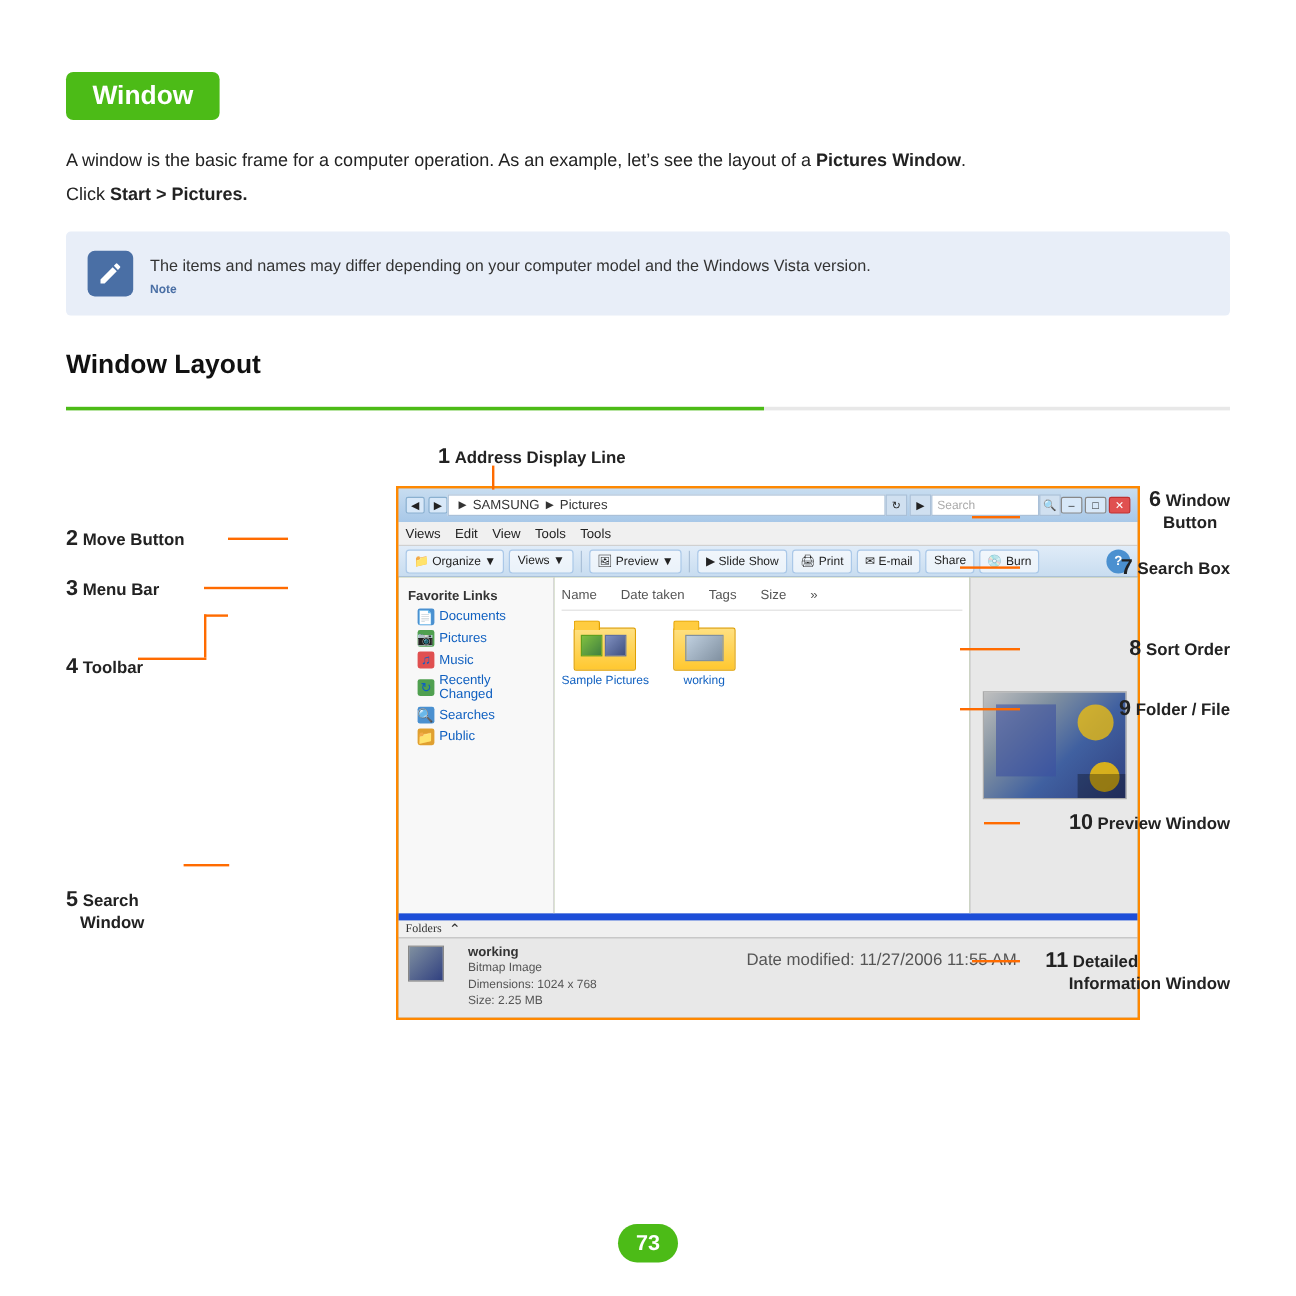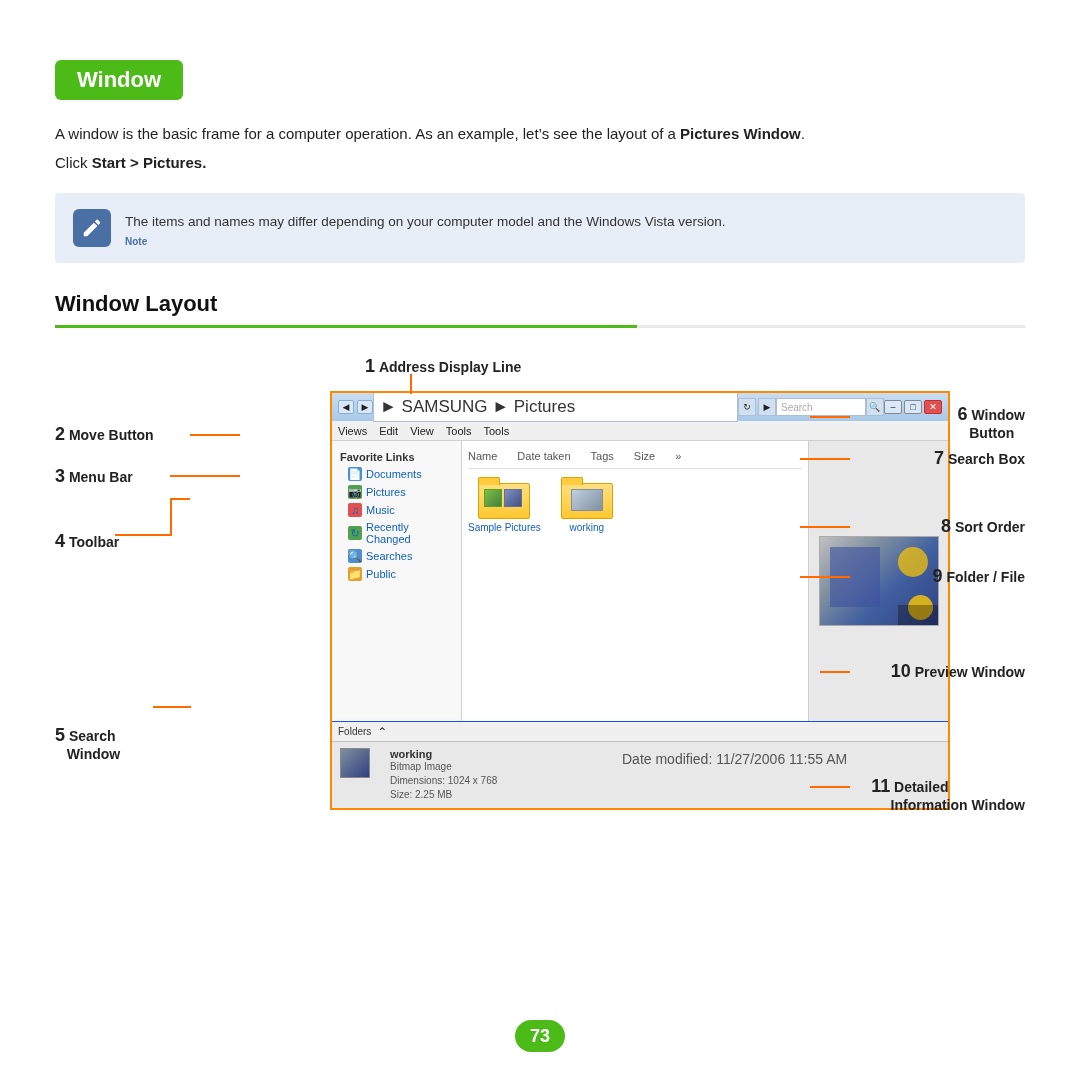--- a/index.html
+++ b/index.html
@@ -76,21 +76,21 @@
       font-weight: bold;
       font-size: 10px;
       margin-top: 4px;
     }
 
     
     .section-heading {
       font-size: 22px;
       font-weight: bold;
       color: #111;
-      margin-bottom: 8px;
+      margin-bottom: 22px;
     }
     .heading-divider {
       height: 3px;
       background: linear-gradient(to right, #4cbb17, #4cbb17 60%, #e8e8e8 60%);
       margin-bottom: 28px;
       border: none;
     }
 
     
     .explorer-wrapper {
@@ -138,25 +138,25 @@
       border: 1px solid #888;
       font-size: 9px;
       display: flex; align-items: center; justify-content: center;
       background: #d8e8f8;
     }
     .win-btn.close { background: #e05050; color: white; border-color: #c03030; }
     .addr-path {
       flex: 1;
       background: white;
       border: 1px solid #aac0d8;
-      height: 30px;
+      height: 18px;
       display: flex;
       align-items: center;
       padding: 0 6px;
-      font-size: 17px;
+      font-size: 11px;
       color: #333;
     }
     .addr-btns {
       display: flex; gap: 2px;
     }
     .addr-btn {
       width: 18px; height: 18px;
       background: #d0e0f0;
       border: 1px solid #aac0d8;
       display: flex; align-items: center; justify-content: center;
@@ -296,27 +296,28 @@
       top: 10px;
       width: 30px;
       height: 30px;
       background: rgba(255,200,0,0.7);
       border-radius: 50%;
     }
 
     
     .explorer-statusbar {
       background: #f0f0f0;
-      border-top: 1px solid #1d4ed8;
+      border-top: 6px solid #1d4ed8;
       height: 20px;
       display: flex;
       align-items: center;
       padding: 0 6px;
       font-size: 10px;
       color: #333;
+      font-family: Liberation Serif, serif;
     }
 
     
     .explorer-detailbar {
       background: #e8e8e8;
       border-top: 1px solid #c0c0c0;
       padding: 6px 8px;
       display: flex;
       gap: 20px;
       font-size: 10px;
@@ -422,20 +423,33 @@
         <div class="explorer-menubar">
           <span class="menu-item">Views</span>
           <span class="menu-item">Edit</span>
           <span class="menu-item">View</span>
           <span class="menu-item">Tools</span>
           <span class="menu-item">Tools</span>
 
           <div style="position:absolute; top:0; left:0; right:0; bottom:0; border:2px solid #ff8800; pointer-events:none; border-radius:0;"></div>
         </div>
 
+        <div class="explorer-toolbar">
+          <div class="toolbar-btn">📁 Organize ▼</div>
+          <div class="toolbar-btn">Views ▼</div>
+          <div class="toolbar-sep"></div>
+          <div class="toolbar-btn">🖼 Preview ▼</div>
+          <div class="toolbar-sep"></div>
+          <div class="toolbar-btn">▶ Slide Show</div>
+          <div class="toolbar-btn">🖨 Print</div>
+          <div class="toolbar-btn">✉ E-mail</div>
+          <div class="toolbar-btn">Share</div>
+          <div class="toolbar-btn">💿 Burn</div>
+          <div style="margin-left:auto; width:20px; height:20px; background:#4a90d0; border-radius:50%; display:flex; align-items:center; justify-content:center; color:white; font-weight:bold; font-size:11px;">?</div>
+        </div>
 
         <div class="explorer-main">
 
           <div class="explorer-sidebar">
             <div class="sidebar-section-title">Favorite Links</div>
             <div class="sidebar-item">
               <div class="sidebar-item-icon" style="background:#4a90d0;">📄</div>
               <span>Documents</span>
             </div>
             <div class="sidebar-item">
@@ -541,21 +555,21 @@
     <div style="position:absolute; top:142px; left:115px; width:20px; height:2px; background:#ff6b00;"></div>
     <div style="position:absolute; top:142px; left:115px; width:2px; height:36px; background:#ff6b00;"></div>
     <div style="position:absolute; top:178px; left:60px; width:57px; height:2px; background:#ff6b00;"></div>
 
     <div style="position:absolute; top:340px; left:0; font-size:14px; font-weight:bold;margin-top:29px;">
       <span style="font-size:18px; font-weight:bold;">5</span> Search<br>&nbsp;&nbsp; Window
     </div>
 
     <div style="position:absolute; top:350px; left:98px; width:38px; height:2px; background:#ff6b00;"></div>
 
-    <div style="position:absolute; top:48px; right:0; font-size:14px; font-weight:bold; text-align:left;">
+    <div style="position:absolute; top:36px; right:0; font-size:14px; font-weight:bold; text-align:left;">
       <span style="font-size:18px; font-weight:bold;">6</span> Window<br>&nbsp;&nbsp; Button
     </div>
 
     <div style="position:absolute; top:60px; right:175px; width:40px; height:2px; background:#ff6b00;"></div>
 
     <div style="position:absolute; top:92px; right:0; font-size:14px; font-weight:bold;">
       <span style="font-size:18px; font-weight:bold;">7</span> Search Box
     </div>
 
     <div style="position:absolute; top:102px; right:175px; width:50px; height:2px; background:#ff6b00;"></div>

